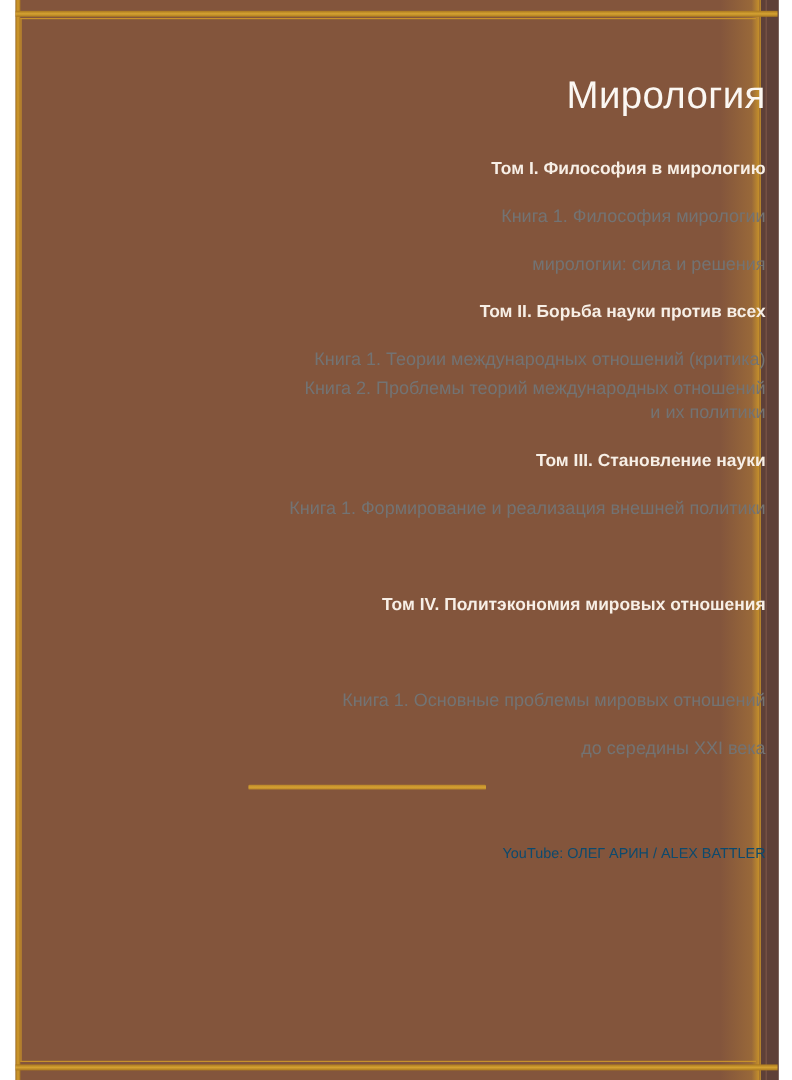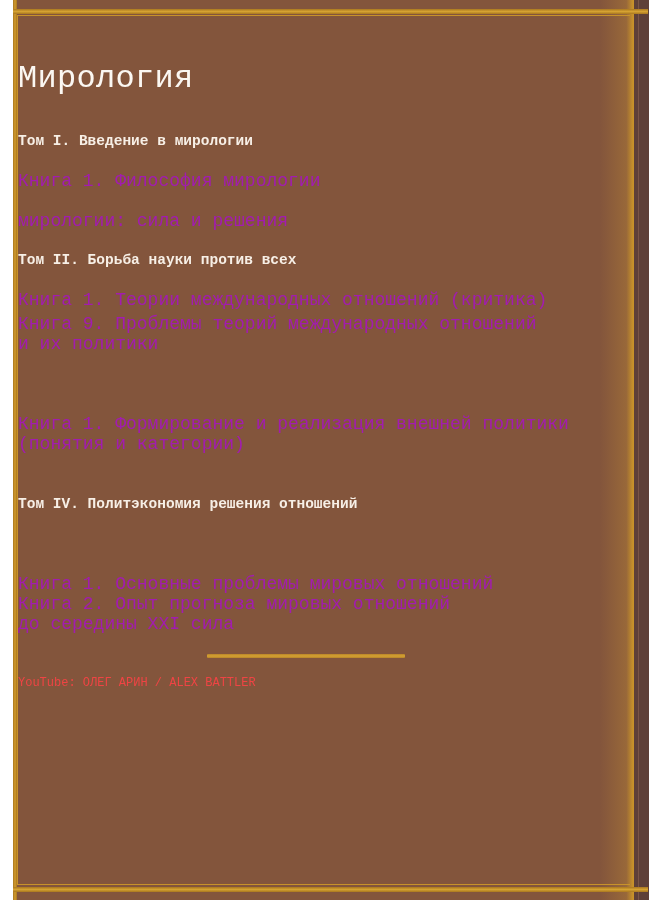--- a/index.html
+++ b/index.html
@@ -70,22 +70,22 @@
       height: 870px;
       background: #c8922a;
     }
     .content {
       position: absolute;
       left: 18px;
       top: 0;
       width: 612px;
       height: 900px;
       color: #f3ebe2;
-      font-family: Liberation Mono, monospace;
-      text-align: left;
+      font-family: Liberation Sans, sans-serif;
+      text-align: right;
     }
     .title {
       position: absolute;
       top: 55px;
       left: 0;
       width: 620px;
       font-size: 32px;
       font-weight: normal;
       letter-spacing: 0.3px;
       color: #fbf7f2;
@@ -97,72 +97,71 @@
       width: 620px;
       font-size: 14.5px;
       font-weight: bold;
       line-height: 20px;
       color: #f7efe6;
     }
     .book {
       position: absolute;
       left: 0;
       width: 620px;
-      font-size: 18px;
+      font-size: 15px;
       line-height: 20px;
-      color: #a21caf;
+      color: #737373;
     }
     .divider {
       position: absolute;
       left: 189px;
       top: 654px;
       width: 198px;
       height: 4px;
       background: linear-gradient(to bottom, #b8842a, #d5a232, #b8842a);
       border-radius: 1px;
     }
     .footer {
       position: absolute;
       left: 0;
-      top: 674px;
+      top: 702px;
       width: 620px;
       font-size: 12px;
       line-height: 18px;
-      color: #ef4444;
+      color: #0c4a6e;
     }
   </style>
 </head>
 <body>
 
 <div class="page"></div>
 <div class="right-fade"></div>
 <div class="right-strip"></div>
 <div class="left-bar"></div>
 <div class="inner-frame-left"></div>
 <div class="hline top"></div>
 <div class="hline top2"></div>
 <div class="hline bottom2"></div>
 <div class="hline bottom"></div>
 
 <div class="content">
   <div class="title">Мирология</div>
 
-  <div class="vol" style="top:131px">Том I.  Введение в мирологии</div>
+  <div class="vol" style="top:131px">Том I.  Философия в мирологию</div>
   <div class="book" style="top:171px">Книга 1.  Философия мирологии</div>
   <div class="book" style="top:211px">мирологии: сила и решения</div>
 
   <div class="vol" style="top:250px">Том II.  Борьба науки против всех</div>
   <div class="book" style="top:290px">Книга 1.  Теории международных отношений (критика)</div>
-  <div class="book" style="top:314px">Книга 9.  Проблемы теорий международных отношений</div>
+  <div class="book" style="top:314px">Книга 2.  Проблемы теорий международных отношений</div>
   <div class="book" style="top:334px">и их  политики</div>
 
+  <div class="vol" style="top:374px">Том III. Становление науки</div>
   <div class="book" style="top:414px">Книга 1.  Формирование и реализация внешней политики</div>
-  <div class="book" style="top:434px">(понятия и категории)</div>
 
-  <div class="vol" style="top:494px">Том IV.  Политэкономия  решения отношений</div>
+  <div class="vol" style="top:494px">Том IV.  Политэкономия  мировых отношения</div>
 
   <div class="book" style="top:574px">Книга 1.  Основные проблемы мировых отношений</div>
-  <div class="book" style="top:594px">Книга 2.  Опыт прогноза мировых отношений</div>
-  <div class="book" style="top:614px">до середины XXI сила</div>
+  <div class="book" style="top:614px">до середины XXI века</div>
 
   <div class="divider"></div>
   <div class="footer">YouTube: ОЛЕГ АРИН / ALEX BATTLER</div>
 </div>
 
 </body></html>

